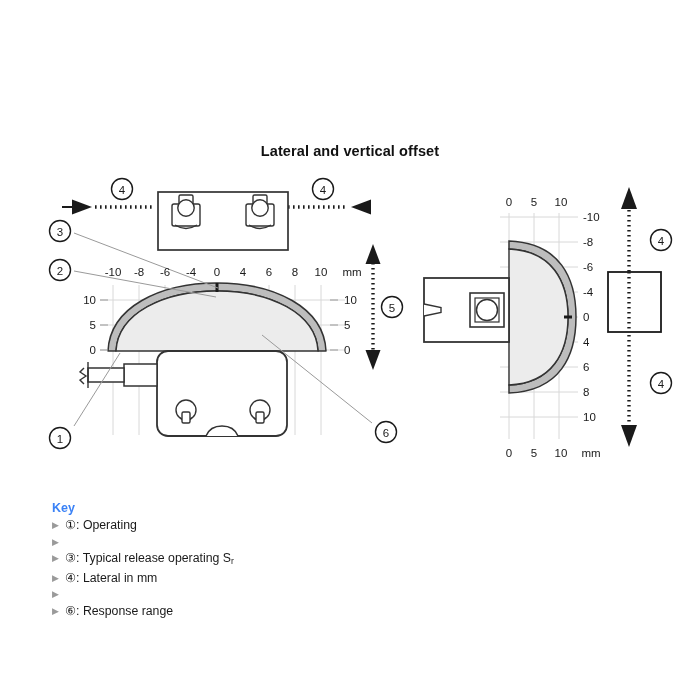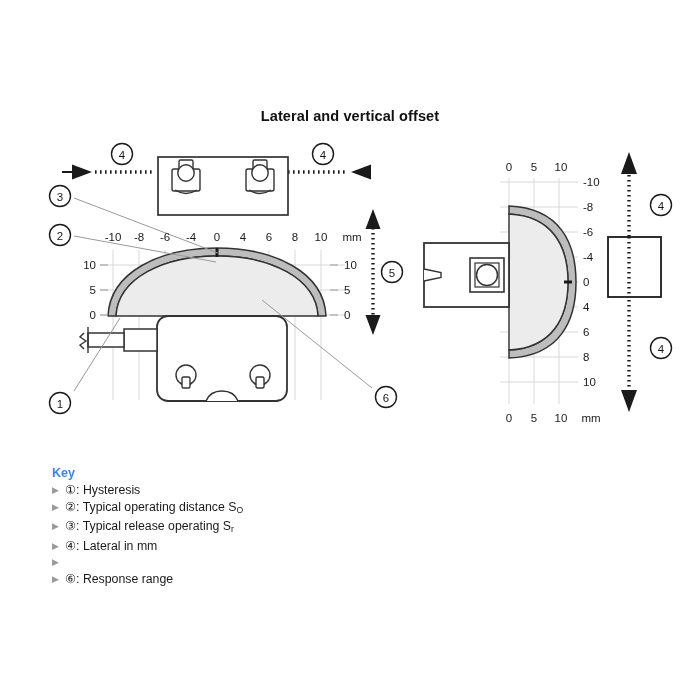--- a/index.html
+++ b/index.html
@@ -2,21 +2,21 @@
 <html><head>
 <meta charset="utf-8">
 <style>
   html,body{margin:0;padding:0;}
   body{
     width:700px;height:700px;background:#ffffff;
     font-family:"Liberation Sans", sans-serif;
     color:#1a1a1a;
     position:relative;overflow:hidden;
   }
-  #root{position:absolute;inset:0;}
+  #root{position:absolute;inset:0;margin-top:35px;}
   svg{position:absolute;left:0;top:0;}
 
   .title{
     position:absolute;left:0;top:108px;width:700px;
     text-align:center;font-size:14.5px;font-weight:bold;
     letter-spacing:.1px;color:#111;
   }
 
   
   .key{
@@ -283,26 +283,25 @@
       <text x="583" y="361">8</text>
       <text x="583" y="386">10</text>
     </g>
   </svg>
 
   <div class="key">
     <div class="key-title">Key</div>
 
     <div class="key-row">
       <span class="key-bullet">▶</span>
-      <span class="key-text"><span>①</span>: <span>Hysteresis</span></span>
-    </div>
-
-    <div class="key-row">
-      <span class="key-bullet">▶</span>
-      <span class="key-text"><span>②</span>: <span>Typical operating distance S</span><sub>O</sub></span>
+      <span class="key-text"><span>①</span>: <span>Operating</span></span>
+    </div>
+
+    <div class="key-row">
+      <span class="key-bullet">▶</span>
     </div>
 
     <div class="key-row">
       <span class="key-bullet">▶</span>
       <span class="key-text"><span>③</span>: <span>Typical release operating S</span><sub>r</sub></span>
     </div>
 
     <div class="key-row">
       <span class="key-bullet">▶</span>
       <span class="key-text"><span>④</span>: <span>Lateral in mm</span></span>

